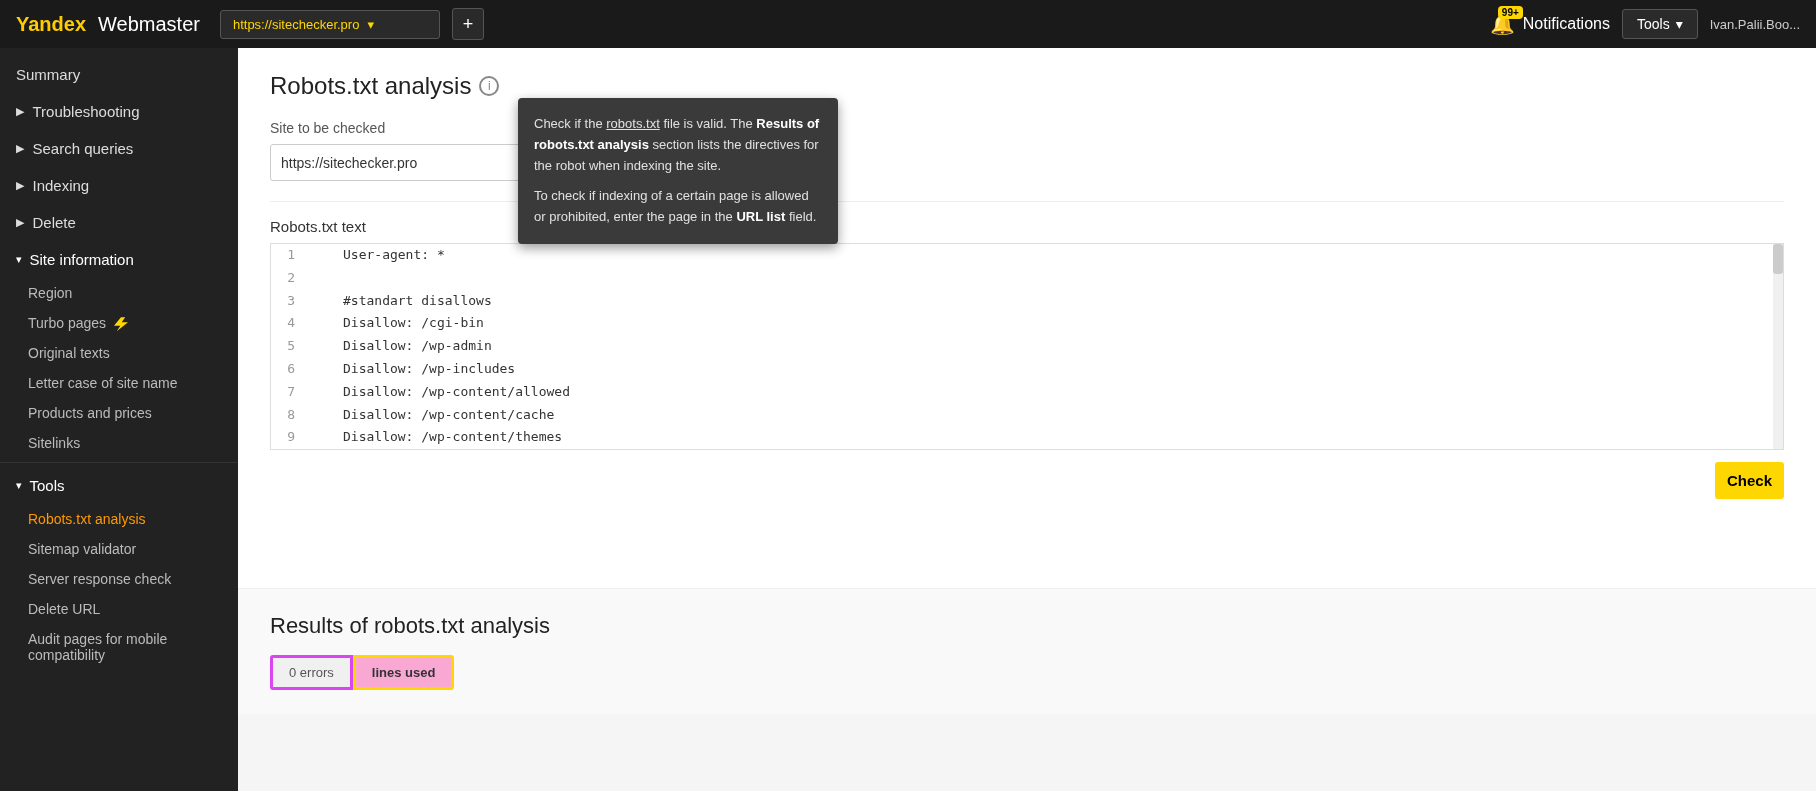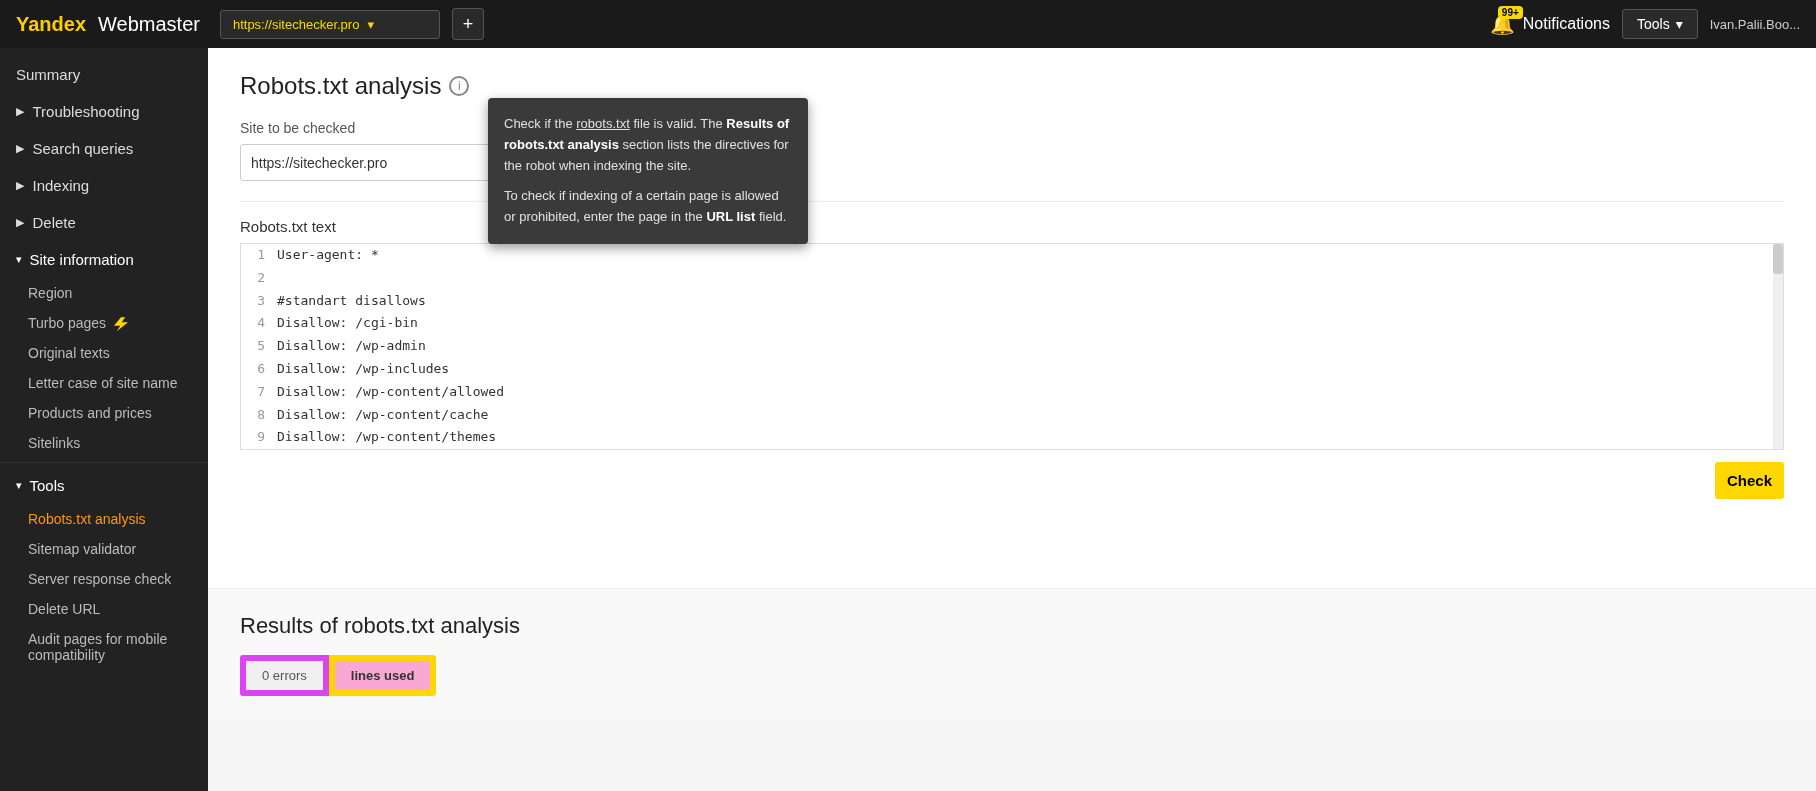--- a/index.html
+++ b/index.html
@@ -103,21 +103,21 @@
 
     
     .layout {
       display: flex;
       flex: 1;
       overflow: hidden;
     }
 
     
     .sidebar {
-      width: 208px;
+      width: 238px;
       background: #222;
       color: #ddd;
       flex-shrink: 0;
       overflow-y: auto;
       padding: 8px 0;
     }
 
     .sidebar-item {
       padding: 10px 16px;
       cursor: pointer;
@@ -246,21 +246,21 @@
       padding: 1px 0;
     }
     .line-num {
       width: 36px;
       text-align: right;
       padding-right: 12px;
       color: #999;
       user-select: none;
       flex-shrink: 0;
     }
-    .line-code { color: #333; }
+    .line-code { color: #333; margin-left: 36px; }
 
     .scrollbar-track {
       position: absolute;
       right: 0;
       top: 0;
       bottom: 0;
       width: 10px;
       background: #f0f0f0;
     }
     .scrollbar-thumb {
@@ -297,21 +297,21 @@
       margin-bottom: 16px;
     }
 
     .results-tabs {
       display: flex;
       gap: 0;
     }
 
     .tab-btn {
       padding: 7px 16px;
-      border: 6px solid #d946ef;
+      border: 3px solid #d946ef;
       background: #f0f0f0;
       cursor: pointer;
       font-size: 13px;
       color: #555;
       border-radius: 3px 0 0 3px;
     }
     .tab-btn.active {
       background: #f9a8d4;
       border-color: #ffd700;
       color: #333;

